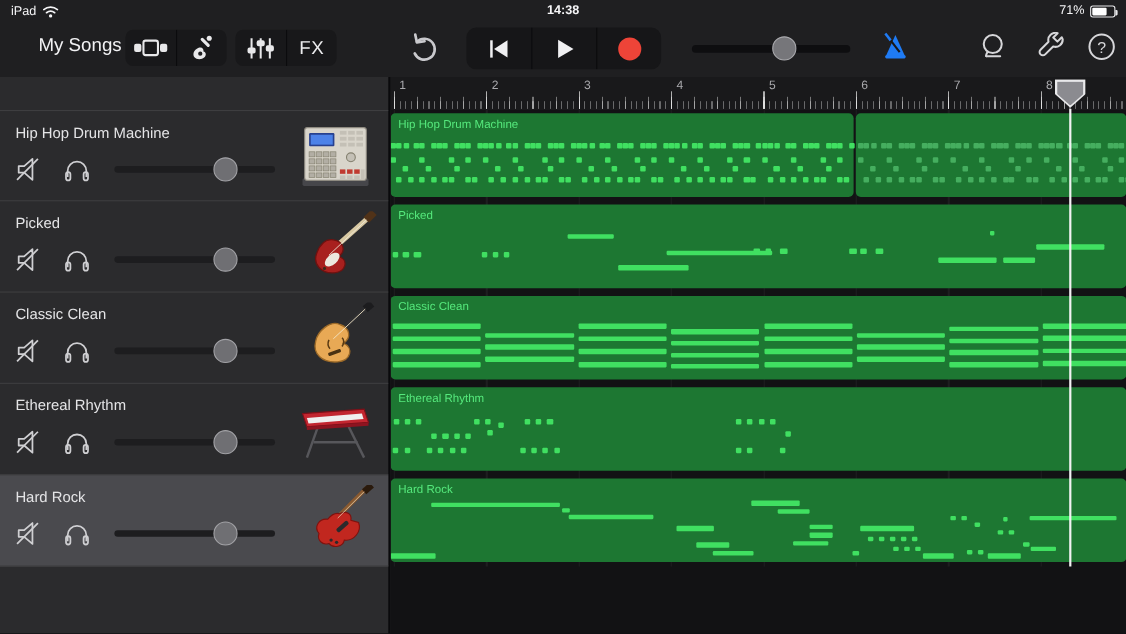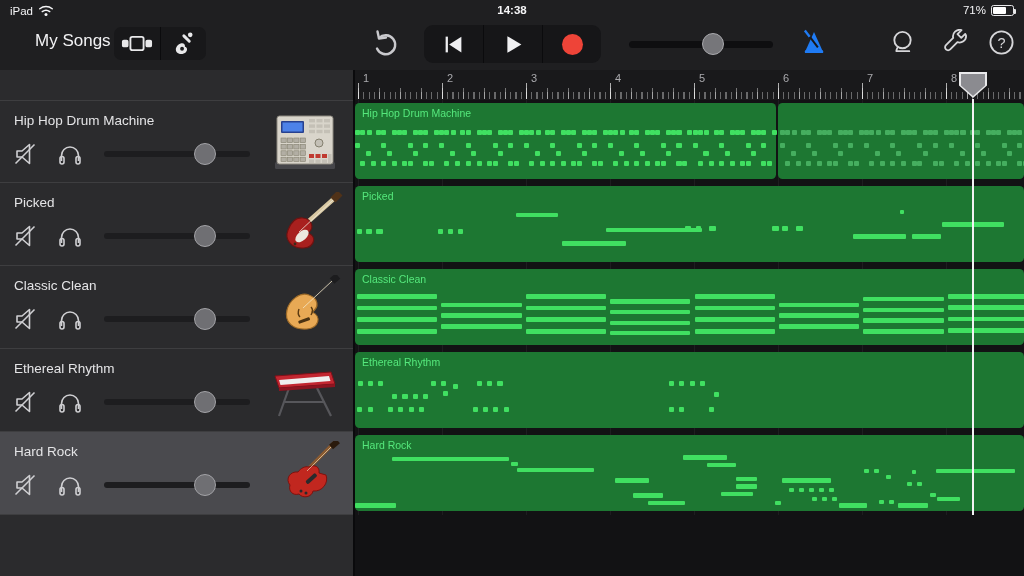--- a/index.html
+++ b/index.html
@@ -292,20 +292,30 @@
             <use href="#ic-tracksview"></use>
           </svg>
       </div>
       <div class="cell">
         <svg class="icon" width="25" height="25">
             <use href="#ic-guitar"></use>
           </svg>
       </div>
     </div>
 
+    <div class="seg" id="seg-mix">
+      <div class="cell">
+        <svg class="icon" width="26" height="24">
+            <use href="#ic-mixer"></use>
+          </svg>
+      </div>
+      <div class="cell">
+        <span class="fx-label">FX</span>
+      </div>
+    </div>
 
     <div id="undo">
       <svg class="icon" width="28" height="28">
           <use href="#ic-undo"></use>
         </svg>
     </div>
 
     <div id="transport">
       <div class="tcell">
         <svg class="icon" width="21" height="21">

